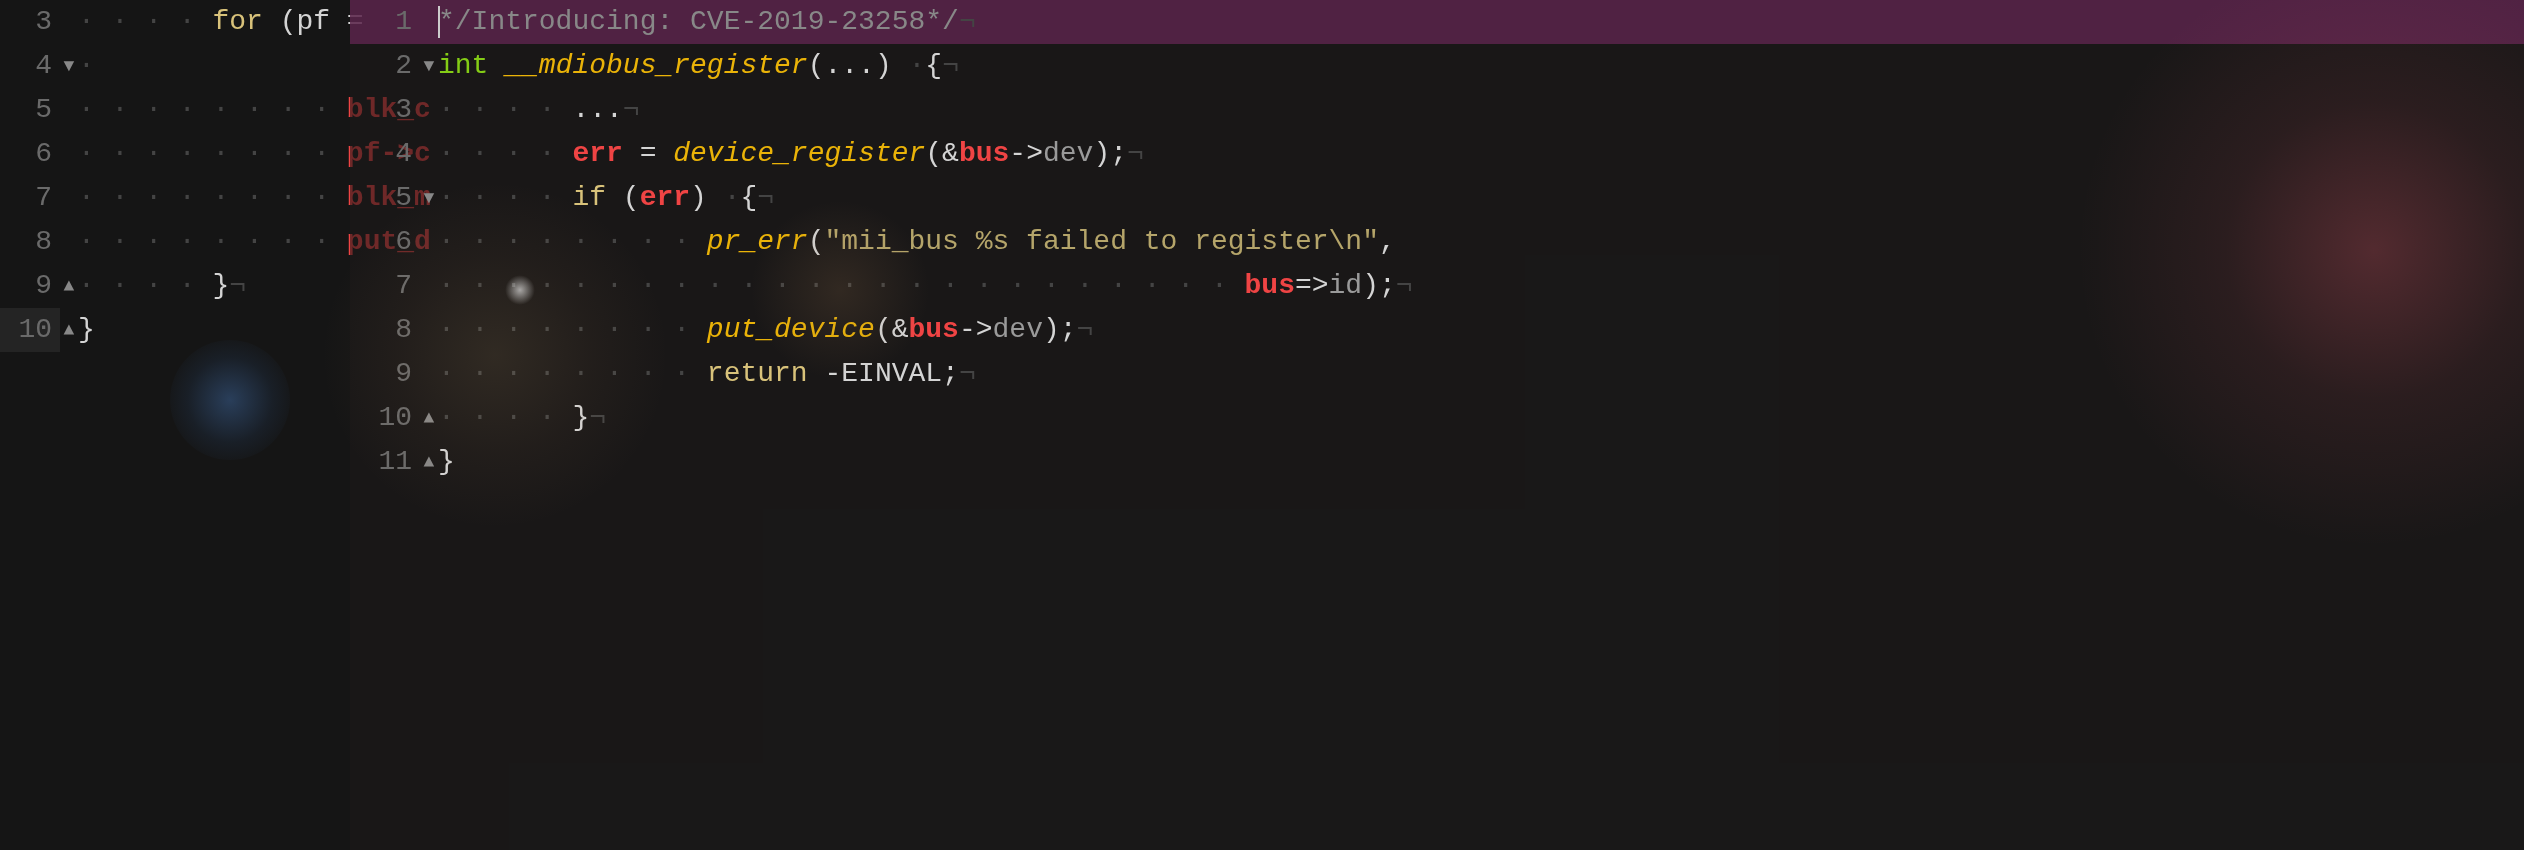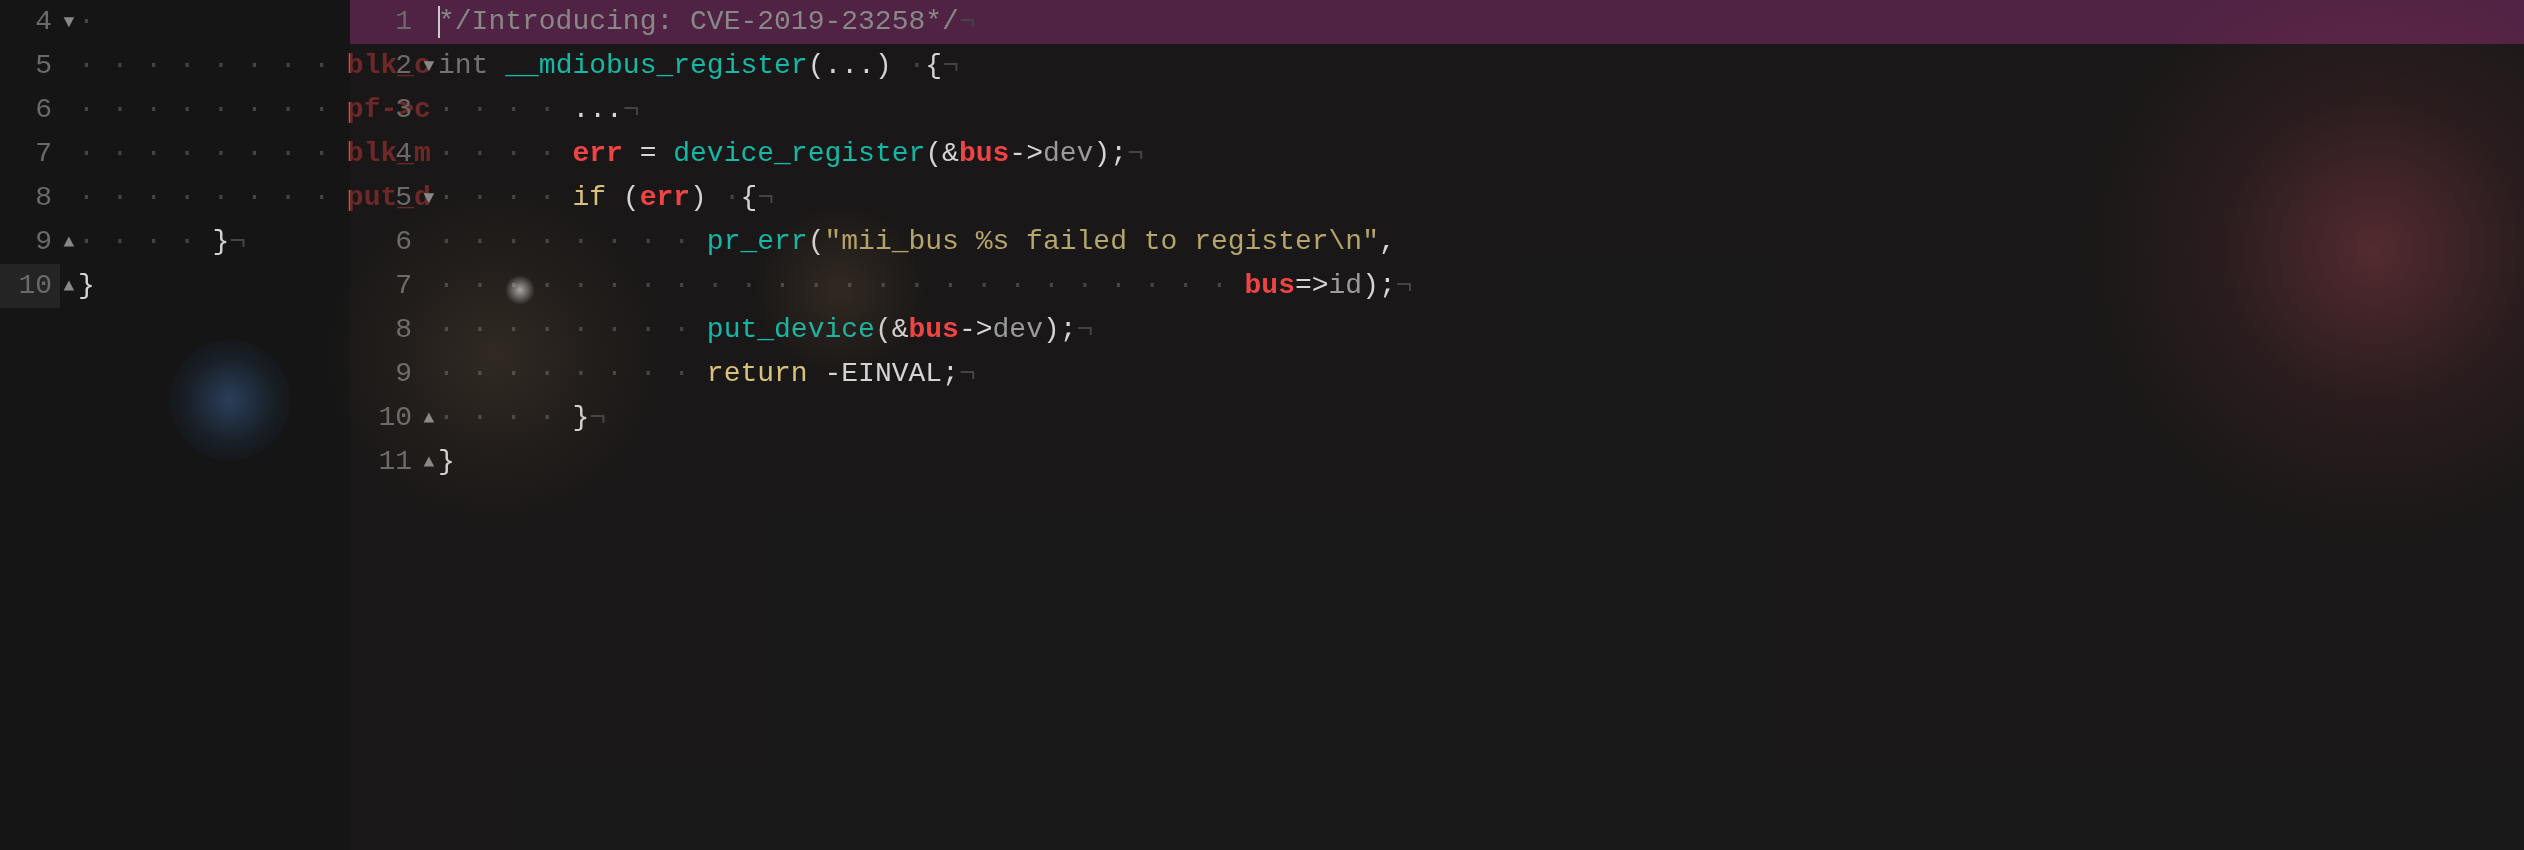--- a/index.html
+++ b/index.html
@@ -62,22 +62,22 @@
     text-align: center;
     user-select: none;
   }
   .code {
     display: inline;
   }
   .ws {
     color: #444;
   }
   .kw { color: #d8c27a; }
-  .type { color: #737373; }
-  .fn { color: #14b8a6; }
+  .type { color: #84cc16; }
+  .fn { color: #eab308; font-style: italic; }
   .str { color: #b5a56a; }
   .op { color: #d4d4d4; }
   .punct { color: #d4d4d4; }
   .ident { color: #ef4444; font-weight: bold; }
   .field { color: #9a9a9a; margin-top: 36px; }
   .const { color: #d4d4d4; }
   .comment { color: #888; }
   .highlight-line {
     background: rgba(110, 40, 90, 0.65);
     position: absolute;
@@ -141,20 +141,21 @@
     background:#ccc;
     vertical-align:middle;
     margin-right:-2px;
   }
 </style>
 </head>
 <body>
 
 <div class="editor-bg">
   <div id="bg-lines">
+      <div class="line"><span class="gutter gutter-bg">3</span><span class="fold"></span><span class="code"><span class="ws">· · · · </span><span class="kw">for </span><span class="punct">(pf =</span></span></div>
       <div class="line"><span class="gutter gutter-bg">4</span><span class="fold">▼</span><span class="code"><span class="ws">· </span></span></div>
       <div class="line"><span class="gutter gutter-bg">5</span><span class="fold"></span><span class="code"><span class="ws">· · · · · · · · </span><span class="ident">blk_c</span></span></div>
       <div class="line"><span class="gutter gutter-bg">6</span><span class="fold"></span><span class="code"><span class="ws">· · · · · · · · </span><span class="ident">pf-&gt;c</span></span></div>
       <div class="line"><span class="gutter gutter-bg">7</span><span class="fold"></span><span class="code"><span class="ws">· · · · · · · · </span><span class="ident">blk_m</span></span></div>
       <div class="line"><span class="gutter gutter-bg">8</span><span class="fold"></span><span class="code"><span class="ws">· · · · · · · · </span><span class="ident">put_d</span></span></div>
       <div class="line"><span class="gutter gutter-bg">9</span><span class="fold">▲</span><span class="code"><span class="ws">· · · · </span><span class="punct">}</span><span class="ws">¬</span></span></div>
       <div class="line"><span class="gutter gutter-bg current-line-gutter">10</span><span class="fold">▲</span><span class="code"><span class="punct">}</span></span></div>
     </div>
 </div>
 

